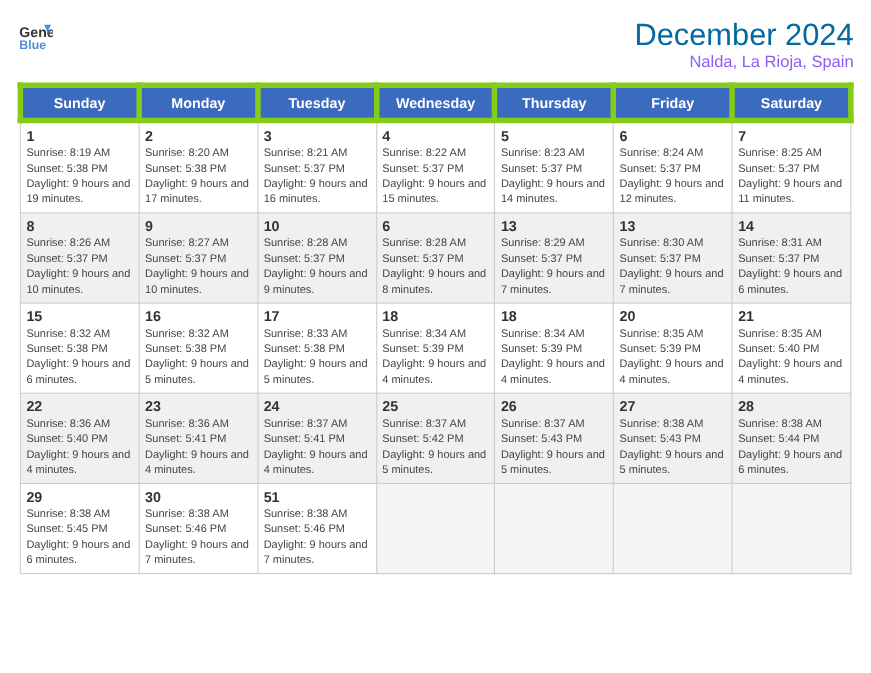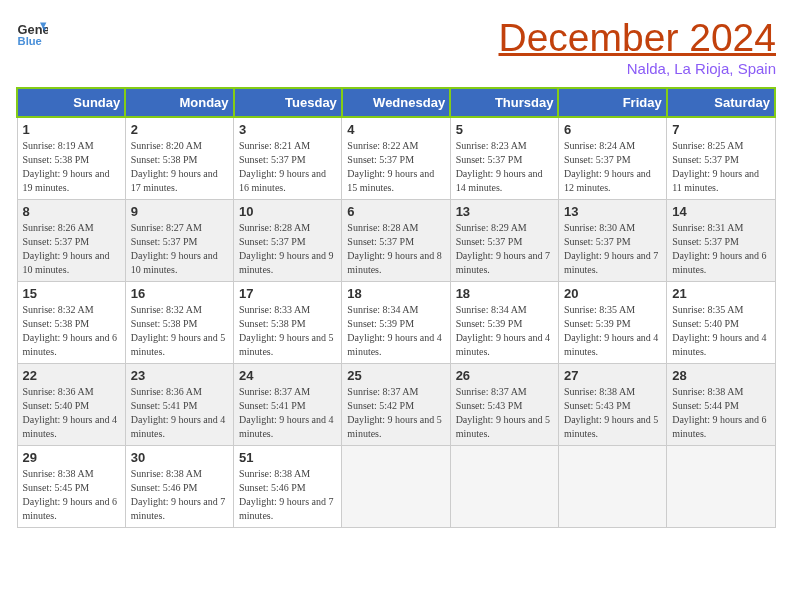--- a/index.html
+++ b/index.html
@@ -22,41 +22,40 @@
       gap: 4px;
     }
     .logo-icon {
       width: 32px;
       height: 32px;
     }
     .title-block {
       text-align: right;
     }
     .month-title {
-      font-size: 39px;
-      color: #c2410c;
+      font-size: 28px;
+      color: #0369a1;
       font-weight: normal;
-      text-decoration: underline;
     }
     .location {
       font-size: 15px;
       color: #8b5cf6;
     }
     .calendar {
       width: 100%;
       border-collapse: collapse;
     }
     .calendar th {
       background: #3a6bbf;
       color: #fff;
       font-size: 13px;
       font-weight: bold;
       padding: 6px 4px;
-      text-align: right;
-      border: 2px solid #84cc16;
+      text-align: center;
+      border: 5px solid #84cc16;
     }
     .calendar td {
       border: 1px solid #ccc;
       vertical-align: top;
       padding: 4px 5px;
       font-size: 10.5px;
       color: #333;
       background: #fff;
       width: 14.28%;
       height: 80px;
@@ -67,21 +66,20 @@
     .day-num {
       font-size: 13px;
       font-weight: bold;
       display: block;
       margin-bottom: 2px;
     }
     .day-info {
       font-size: 10px;
       color: #444;
       line-height: 1.4;
-      font-family: Liberation Serif, serif;
     }
     .row-shaded td {
       background: #f0f0f0;
     }
   </style>
 </head>
 <body>
 
 <div class="header">
   <div class="logo">

